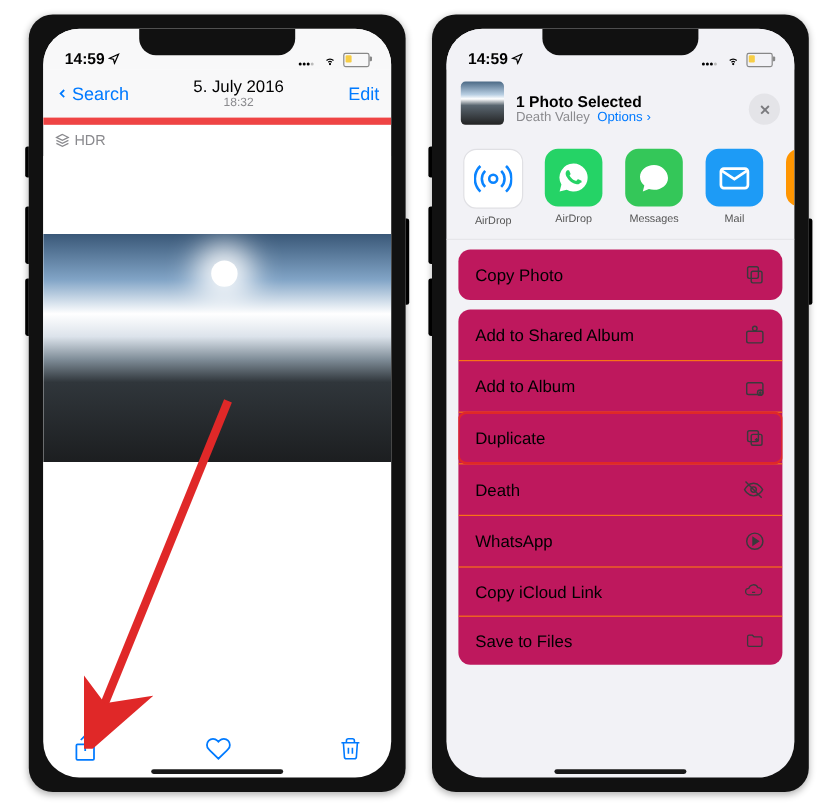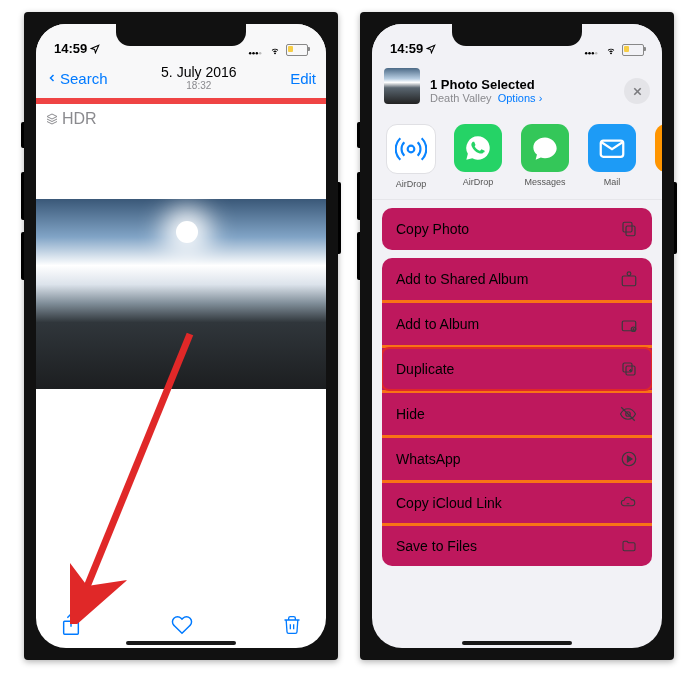--- a/index.html
+++ b/index.html
@@ -14,21 +14,21 @@
   .phones {
     display: flex;
     gap: 22px;
     padding: 12px 24px;
     align-items: flex-start;
   }
   .phone {
     width: 314px;
     height: 648px;
     background: #111;
-    border-radius: 4px;
+    border-radius: 20px;
     padding: 12px;
     box-sizing: border-box;
     position: relative;
     box-shadow: 0 2px 6px rgba(0,0,0,0.3);
   }
   .screen {
     width: 100%;
     height: 100%;
     background: #fff;
     border-radius: 30px;
@@ -83,21 +83,21 @@
     font-size: 15px;
   }
   .navbar .center { text-align:center; line-height:1.1; }
   .navbar .center .t1 { font-size:14px; font-weight:500; color:#000;}
   .navbar .center .t2 { font-size:10px; color:#8a8a8e;}
   .link-blue { color:#007aff; }
   .back { display:flex; align-items:center; gap:2px;}
 
   .badge-row {
     padding: 6px 10px;
-    font-size: 16px;
+    font-size: 12px;
     color:#8a8a8e;
     display:flex; align-items:center; gap:4px;
   }
 
   .photo-area {
     width: 100%;
     height: 320px;
     display:flex; align-items:center; justify-content:center;
     background:#fff;
   }
@@ -170,21 +170,21 @@
     padding: 8px 10px 0 10px;
   }
   .action-group {
     background:#be185d; border-radius:10px; margin-bottom:8px;
     overflow:hidden;
   }
   .action-item {
     display:flex; align-items:center; justify-content:space-between;
     padding: 12px 14px;
     font-size:14px; color:#000;
-    border-bottom:3px solid #f97316;
+    border-bottom:1px solid #f97316;
   }
   .action-item:last-child { border-bottom:none; }
   .action-item svg { flex:0 0 auto; }
   .highlight {
     position: relative;
   }
   .highlight::after {
     content:'';
     position:absolute;
     left:-1px; right:-1px; top:-1px; bottom:-1px;
@@ -421,21 +421,21 @@
           <div class="action-item highlight">
             <span>Duplicate</span>
             <svg width="18" height="18" viewBox="0 0 24 24" fill="none" stroke="#3a3a3c" stroke-width="1.6">
                 <rect x="8" y="8" width="12" height="12" rx="2"></rect>
                 <rect x="4" y="4" width="12" height="12" rx="2"></rect>
                 <line x1="14" y1="12" x2="14" y2="16"></line>
                 <line x1="12" y1="14" x2="16" y2="14"></line>
               </svg>
           </div>
           <div class="action-item">
-            <span>Hide</span>
+            <span>Death</span>
             <svg width="20" height="18" viewBox="0 0 24 24" fill="none" stroke="#3a3a3c" stroke-width="1.6">
                 <path d="M2 12s3.5-7 10-7 10 7 10 7-3.5 7-10 7-10-7-10-7z"></path>
                 <circle cx="12" cy="12" r="3"></circle>
                 <line x1="3" y1="3" x2="21" y2="21"></line>
               </svg>
           </div>
           <div class="action-item">
             <span>WhatsApp</span>
             <svg width="18" height="18" viewBox="0 0 24 24" fill="none" stroke="#3a3a3c" stroke-width="1.6">
                 <circle cx="12" cy="12" r="9"></circle>

